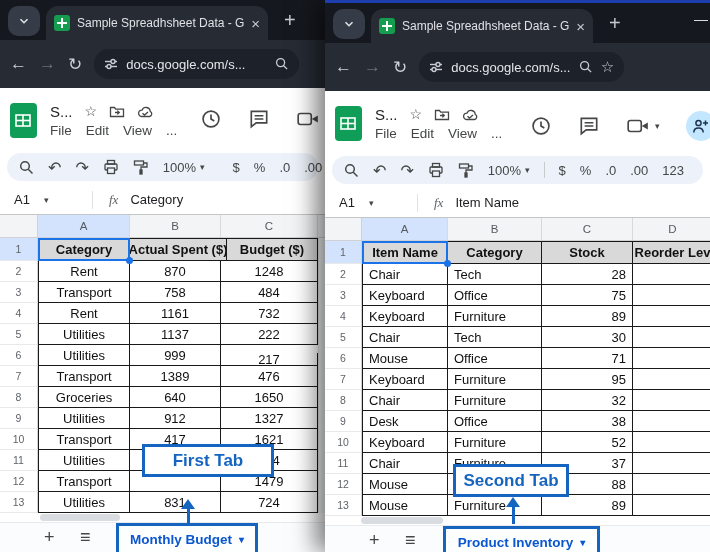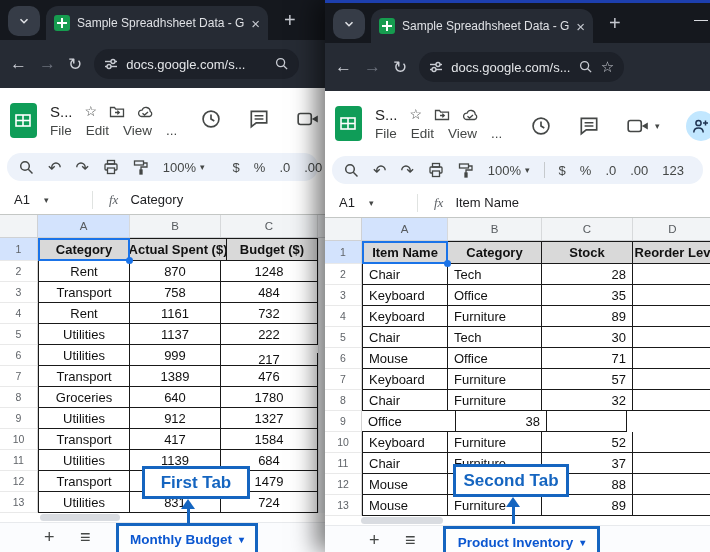--- a/index.html
+++ b/index.html
@@ -298,33 +298,33 @@
       <div class="grow" style="height: 21px;">
         <div class="rn" style="width: 38px;">7</div>
         <div class="tcell first al-c" style="width: 92px;">Transport</div>
         <div class="tcell al-c" style="width: 91px;">1389</div>
         <div class="tcell al-c" style="width: 97px;">476</div>
       </div>
       <div class="grow" style="height: 21px;">
         <div class="rn" style="width: 38px;">8</div>
         <div class="tcell first al-c" style="width: 92px;">Groceries</div>
         <div class="tcell al-c" style="width: 91px;">640</div>
-        <div class="tcell al-c" style="width: 97px;">1780</div>
+        <div class="tcell al-c" style="width: 97px;">1650</div>
       </div>
       <div class="grow" style="height: 21px;">
         <div class="rn" style="width: 38px;">9</div>
         <div class="tcell first al-c" style="width: 92px;">Utilities</div>
         <div class="tcell al-c" style="width: 91px; text-align: center;">912</div>
         <div class="tcell al-c" style="width: 97px;">1327</div>
       </div>
       <div class="grow" style="height: 21px;">
         <div class="rn" style="width: 38px;">10</div>
         <div class="tcell first al-c" style="width: 92px;">Transport</div>
         <div class="tcell al-c" style="width: 91px;">417</div>
-        <div class="tcell al-c" style="width: 97px;">1584</div>
+        <div class="tcell al-c" style="width: 97px;">1621</div>
       </div>
       <div class="grow" style="height: 21px;">
         <div class="rn" style="width: 38px;">11</div>
         <div class="tcell first al-c" style="width: 92px;">Utilities</div>
         <div class="tcell al-c" style="width: 91px;">1139</div>
         <div class="tcell al-c" style="width: 97px;">684</div>
       </div>
       <div class="grow" style="height: 21px;">
         <div class="rn" style="width: 38px;">12</div>
         <div class="tcell first al-c" style="width: 92px;">Transport</div>
@@ -347,21 +347,21 @@
 
   <div class="sheetbar">
     <span class="sb-ic" style="left:44px">+</span>
     <span class="sb-ic" style="left:80px">≡</span>
     <div class="tabchip" style="left:116px;width:142px">
       <span>Monthly Budget</span>
         <span class="caret">▾</span>
     </div>
   </div>
 
-  <div class="anno-box" style="left:142px;top:466px;width:108px;height:33px">
+  <div class="anno-box" style="left:142px;top:444px;width:132px;height:33px">
       <span>First Tab</span>
     </div>
   <div class="anno-head" style="left:181px;top:499px"></div>
   <div class="anno-stem" style="left:187px;top:508px;height:15px"></div>
 </div>
 
 <div class="window win-right">
   <div class="tabstrip">
     <div class="chev-btn">
       <svg width="14" height="14" viewBox="0 0 16 16">
@@ -536,21 +536,21 @@
         <div class="rn" style="width: 37px;">2</div>
         <div class="tcell first al-l" style="width: 86px;">Chair</div>
         <div class="tcell al-l" style="width: 94px;">Tech</div>
         <div class="tcell al-r" style="width: 91px;">28</div>
         <div class="tcell al-l" style="width: 80px;"></div>
       </div>
       <div class="grow" style="height: 21px;">
         <div class="rn" style="width: 37px;">3</div>
         <div class="tcell first al-l" style="width: 86px;">Keyboard</div>
         <div class="tcell al-l" style="width: 94px;">Office</div>
-        <div class="tcell al-r" style="width: 91px;">35</div>
+        <div class="tcell al-r" style="width: 91px;">75</div>
         <div class="tcell al-l" style="width: 80px;"></div>
       </div>
       <div class="grow" style="height: 21px;">
         <div class="rn" style="width: 37px;">4</div>
         <div class="tcell first al-l" style="width: 86px;">Keyboard</div>
         <div class="tcell al-l" style="width: 94px;">Furniture</div>
         <div class="tcell al-r" style="width: 91px;">89</div>
         <div class="tcell al-l" style="width: 80px;"></div>
       </div>
       <div class="grow" style="height: 21px;">
@@ -564,32 +564,33 @@
         <div class="rn" style="width: 37px;">6</div>
         <div class="tcell first al-l" style="width: 86px;">Mouse</div>
         <div class="tcell al-l" style="width: 94px;">Office</div>
         <div class="tcell al-r" style="width: 91px;">71</div>
         <div class="tcell al-l" style="width: 80px;"></div>
       </div>
       <div class="grow" style="height: 21px;">
         <div class="rn" style="width: 37px;">7</div>
         <div class="tcell first al-l" style="width: 86px;">Keyboard</div>
         <div class="tcell al-l" style="width: 94px;">Furniture</div>
-        <div class="tcell al-r" style="width: 91px;">57</div>
+        <div class="tcell al-r" style="width: 91px;">95</div>
         <div class="tcell al-l" style="width: 80px;"></div>
       </div>
       <div class="grow" style="height: 21px;">
         <div class="rn" style="width: 37px;">8</div>
         <div class="tcell first al-l" style="width: 86px;">Chair</div>
         <div class="tcell al-l" style="width: 94px;">Furniture</div>
         <div class="tcell al-r" style="width: 91px;">32</div>
         <div class="tcell al-l" style="width: 80px;"></div>
       </div>
       <div class="grow" style="height: 21px;">
         <div class="rn" style="width: 37px;">9</div>
+        <div class="tcell first al-l" style="width: 86px;">Desk</div>
         <div class="tcell al-l" style="width: 94px;">Office</div>
         <div class="tcell al-r" style="width: 91px;">38</div>
         <div class="tcell al-l" style="width: 80px;"></div>
       </div>
       <div class="grow" style="height: 21px;">
         <div class="rn" style="width: 37px;">10</div>
         <div class="tcell first al-l" style="width: 86px;">Keyboard</div>
         <div class="tcell al-l" style="width: 94px;">Furniture</div>
         <div class="tcell al-r" style="width: 91px;">52</div>
         <div class="tcell al-l" style="width: 80px;"></div>

